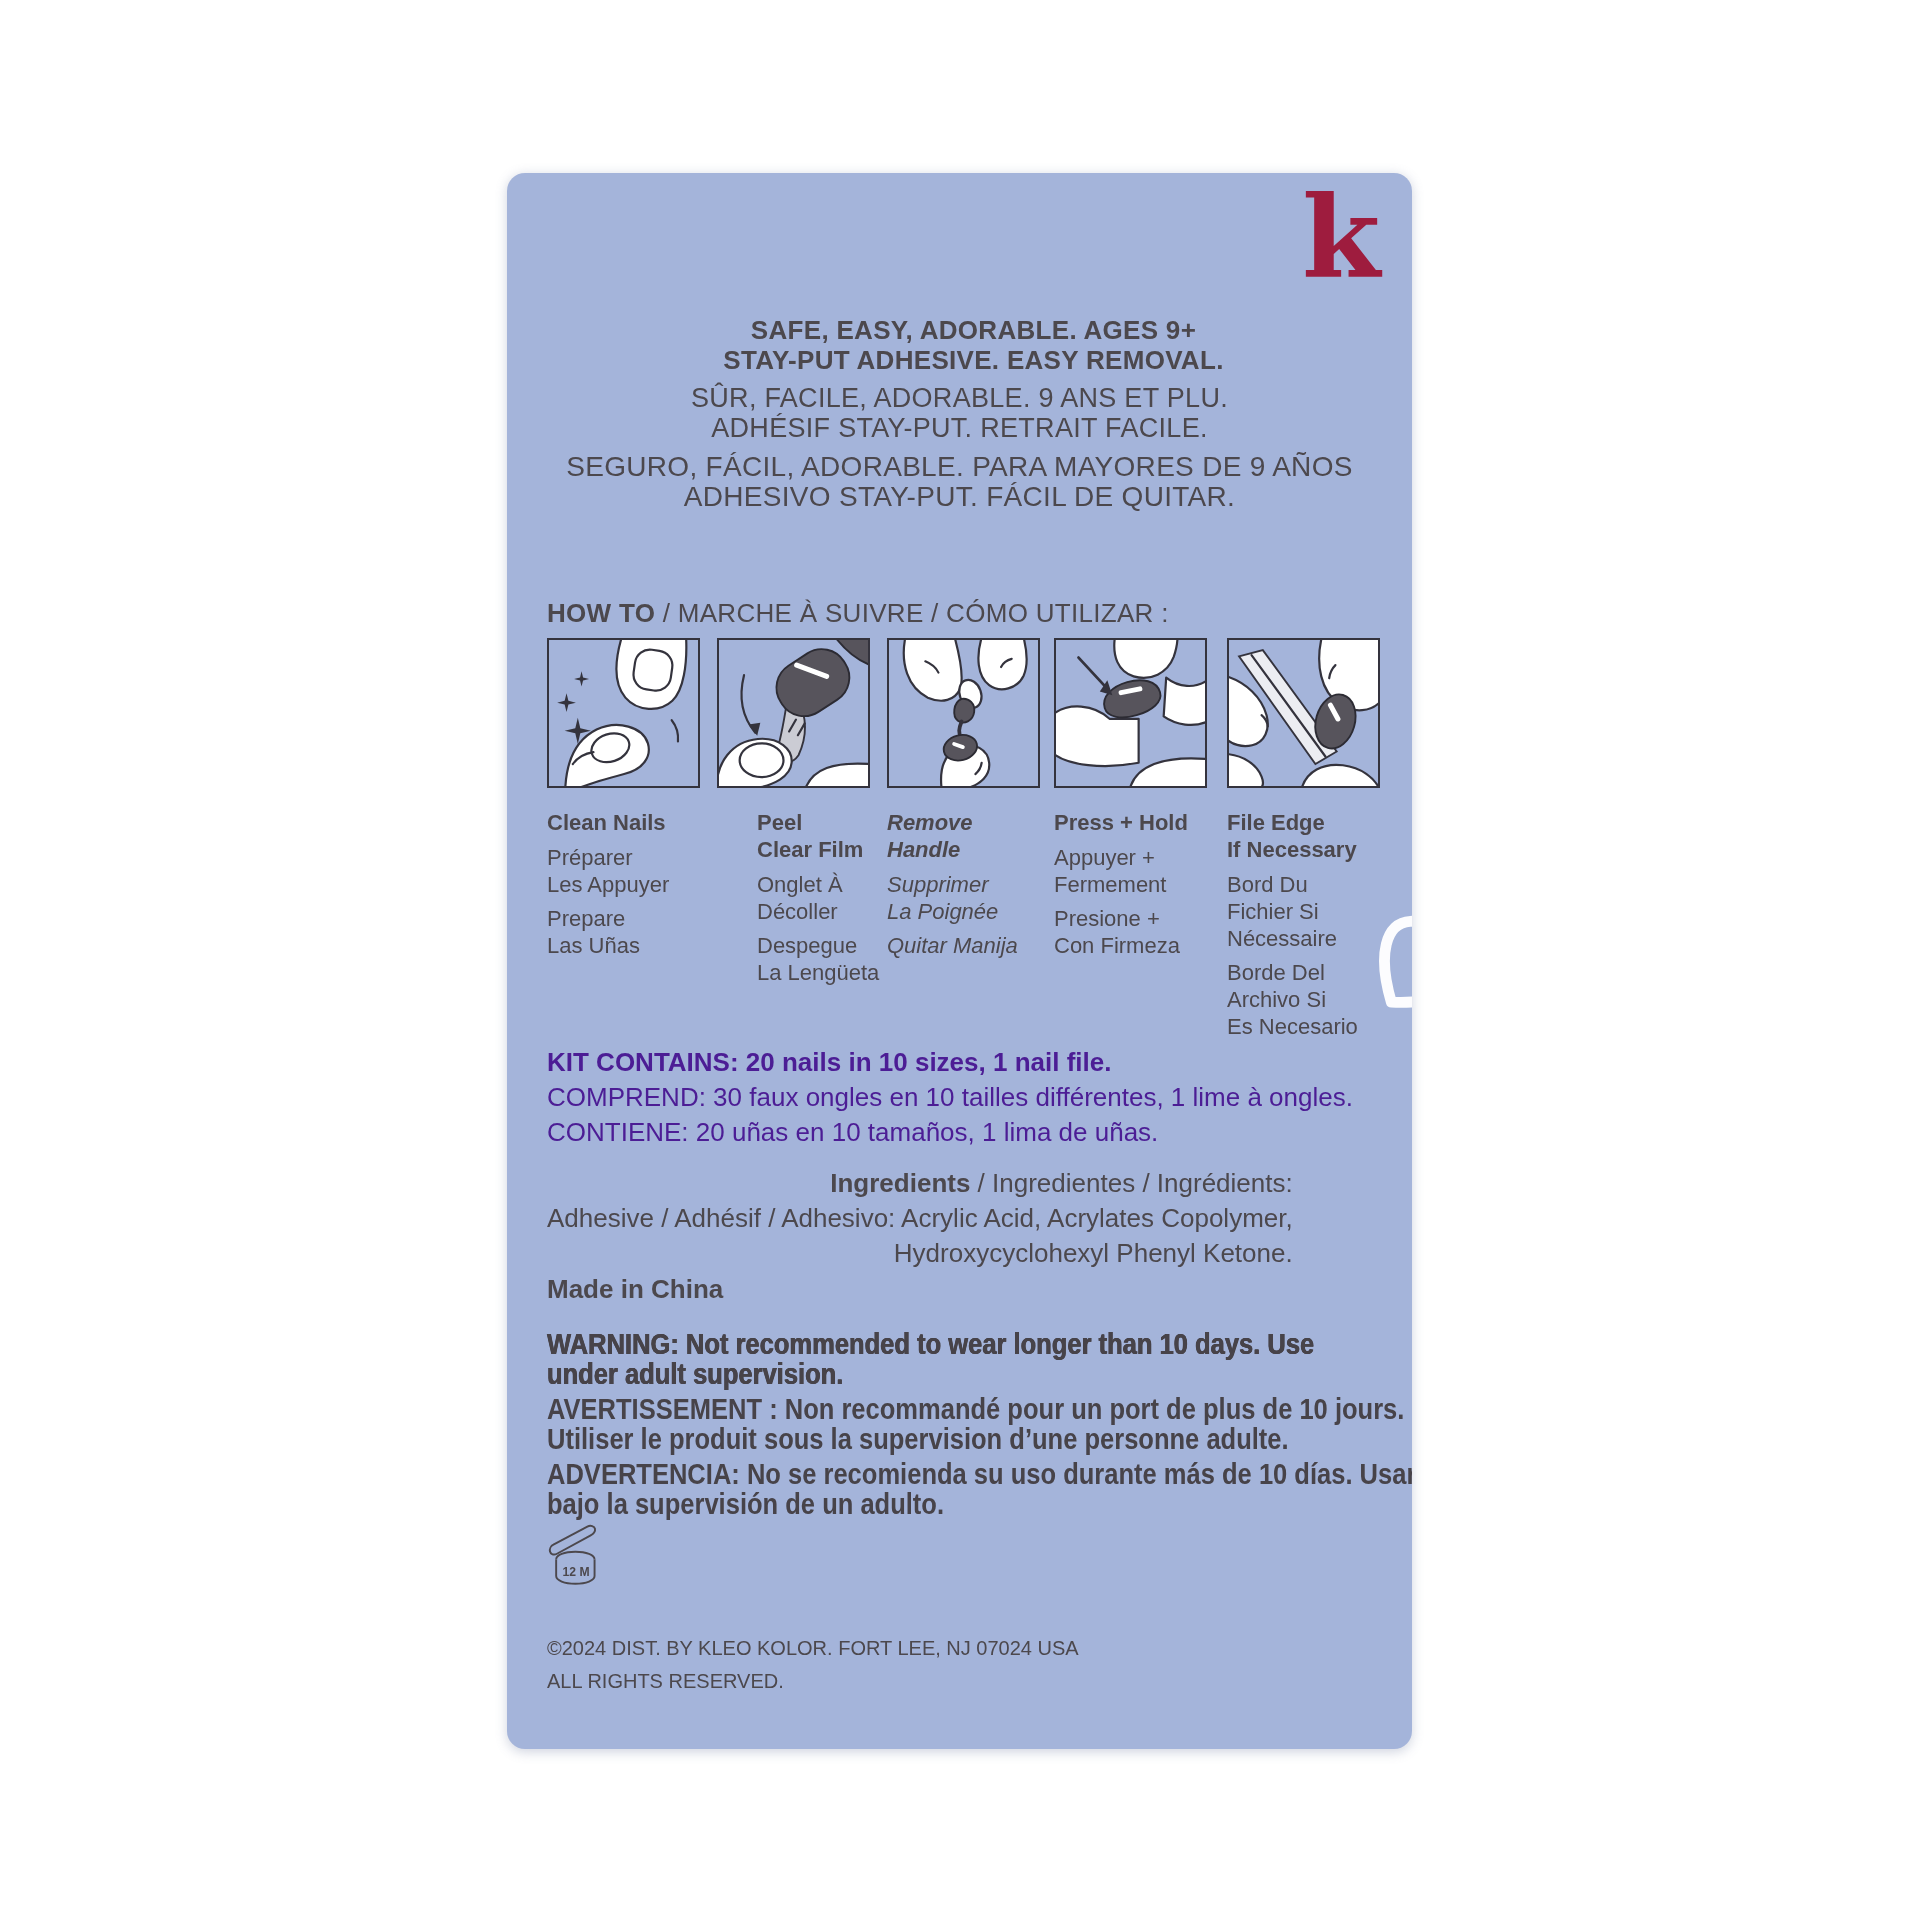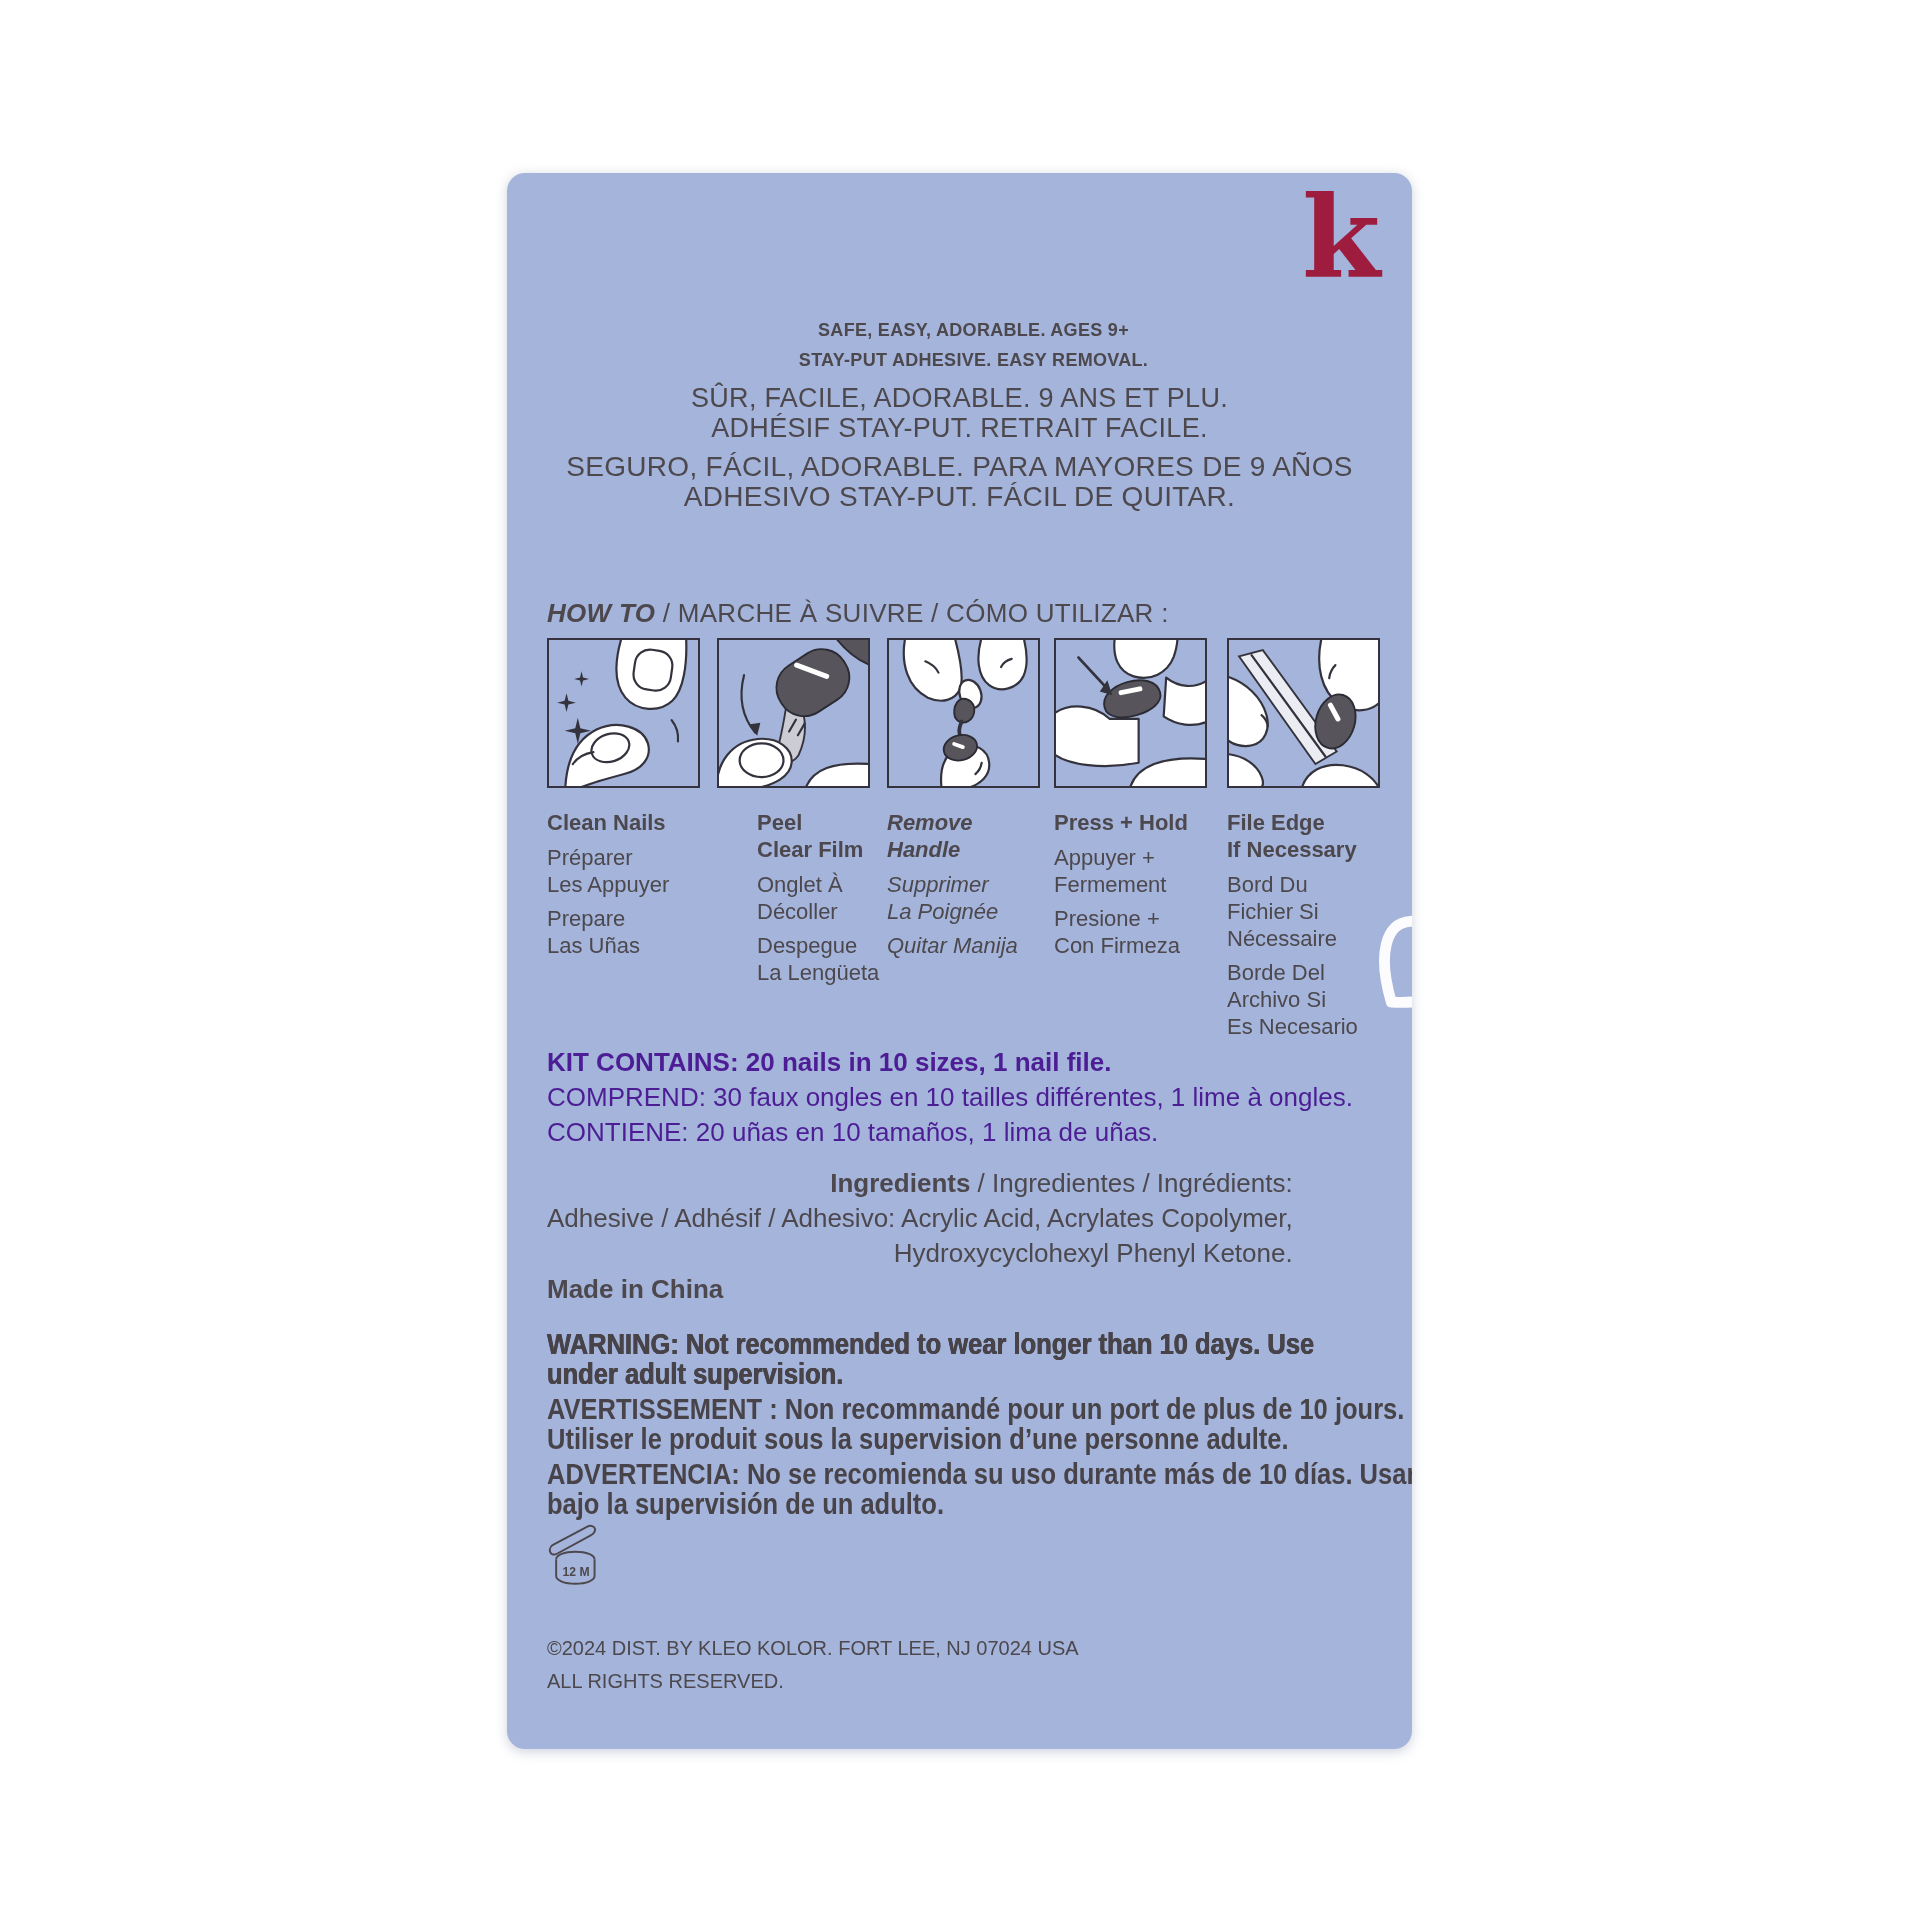--- a/index.html
+++ b/index.html
@@ -14,27 +14,27 @@
     box-shadow:0 2.6px 11.6px rgba(96,108,150,.30);
   }
   
   .logo{
     position:absolute;left:795px;top:10.3px;width:109px;height:109px;
     font-family:"DejaVu Serif","Liberation Serif",serif;
     font-weight:bold;font-size:113px;line-height:109px;color:#9e1c3e;
   }
   
   .headline{position:absolute;left:0;top:143px;width:100%;text-align:center;color:#4c484d;}
-  .hl-en{font-size:18px;line-height:29.5px;font-weight:bold;letter-spacing:0.3px;padding-left:28px;}
+  .hl-en{font-size:26px;line-height:29.5px;font-weight:bold;letter-spacing:0.3px;padding-left:28px;}
   .hl-fr{font-size:27px;line-height:29.5px;letter-spacing:0.3px;}
   .hl-es{font-size:28px;line-height:29.5px;letter-spacing:0.3px;}
   .hl-gap{margin-top:9px;}
   
   .howto-title{position:absolute;left:40px;top:426px;font-size:26px;line-height:28px;color:#4c484d;letter-spacing:0.3px;white-space:nowrap;}
-  .howto-title .b{font-weight:bold;font-style:italic;}
+  .howto-title .b{font-weight:bold;}
   .step-box{
     position:absolute;top:465px;width:153px;height:150px;
     border:2.6px solid #34333d;box-sizing:border-box;background:transparent;
   }
   .step-box svg{display:block;width:100%;height:100%;}
   .cap-col{position:absolute;top:636px;width:164px;color:#4c484d;font-size:22px;line-height:27px;}
   .cap-hd{font-weight:bold;}
   .cap-grp{margin-top:7.7px;}
   
   .kit{position:absolute;left:40px;top:872px;font-size:26px;line-height:35px;color:#4c1d95;white-space:nowrap;}

